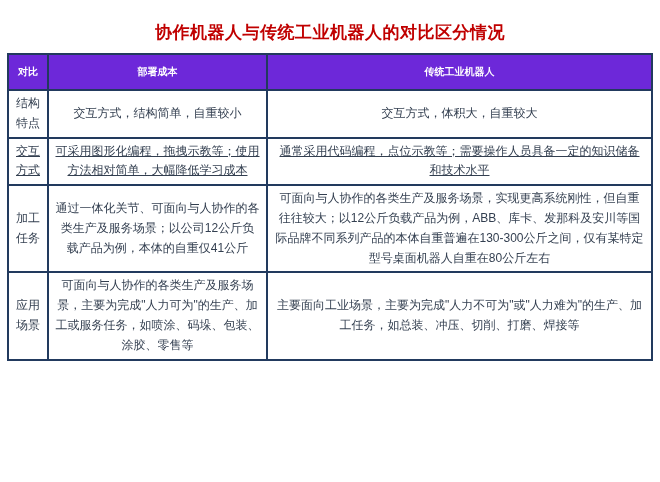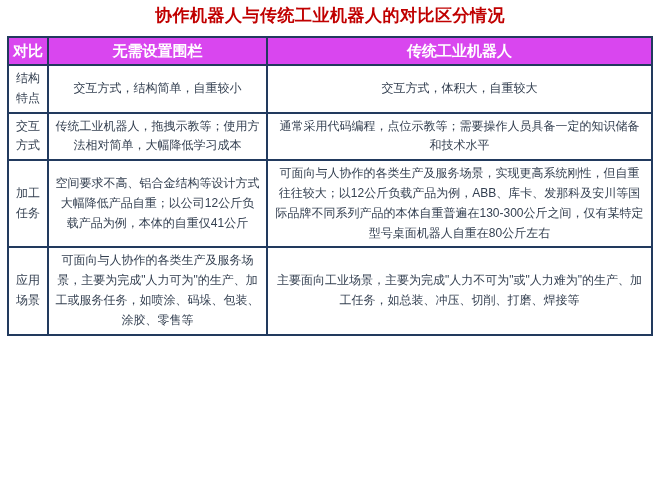--- a/index.html
+++ b/index.html
@@ -13,60 +13,60 @@
     height: 482px;
     background: #ffffff;
     box-sizing: border-box;
     overflow: hidden;
   }
   .chart-title {
     text-align: center;
     color: #c00000;
     font-size: 17px;
     font-weight: bold;
-    padding-top: 4px;
+    padding-top: 21px;
     margin: 0 0 9px 0;
     letter-spacing: 0.5px;
   }
   table.cmp {
     width: 646px;
     margin: 0 auto;
     border-collapse: collapse;
     table-layout: fixed;
   }
   table.cmp th, table.cmp td {
     border: 2px solid #223a5e;
     text-align: center;
     vertical-align: middle;
     padding: 3px 6px;
     box-sizing: border-box;
     word-break: break-all;
   }
   table.cmp th {
-    background: #d946ef;
+    background: #6d28d9;
     color: #ffffff;
-    font-size: 15px;
+    font-size: 10px;
     font-weight: bold;
     height: 28px;
-    padding: 2px 4px;
+    padding: 10px 4px;
   }
   table.cmp td {
     color: #333f50;
     font-size: 12px;
     line-height: 1.65;
   }
   td.rowlabel {
     padding: 3px 2px;
     font-weight: normal;
   }
   col.c-label { width: 40px; }
   col.c-cobot { width: 219px; }
   col.c-trad  { width: auto; }
   tr.r1 td { height: 46px; }
-  tr.r2 td { height: 36px; }
+  tr.r2 td { height: 36px; text-decoration: underline; }
   tr.r3 td { height: 46px; }
   tr.r4 td { height: 42px; }
   tr.r5 td { height: 85px; }
   tr.r6 td { height: 55px; }
   tr.r7 td { height: 83px; }
 </style>
 </head>
 <body>
 
 <div class="page">
@@ -74,38 +74,38 @@
 
   <table class="cmp">
     <colgroup>
       <col class="c-label">
       <col class="c-cobot">
       <col class="c-trad">
     </colgroup>
     <thead>
       <tr>
         <th>对比</th>
-        <th>无需设置围栏</th>
+        <th>部署成本</th>
         <th>传统工业机器人</th>
       </tr>
     </thead>
     <tbody>
       <tr class="r1">
         <td class="rowlabel">结构特点</td>
         <td>交互方式，结构简单，自重较小</td>
         <td>交互方式，体积大，自重较大</td>
       </tr>
       <tr class="r2">
         <td class="rowlabel">交互方式</td>
-        <td>传统工业机器人，拖拽示教等；使用方法相对简单，大幅降低学习成本</td>
+        <td>可采用图形化编程，拖拽示教等；使用方法相对简单，大幅降低学习成本</td>
         <td>通常采用代码编程，点位示教等；需要操作人员具备一定的知识储备和技术水平</td>
       </tr>
       <tr class="r5">
         <td class="rowlabel">加工任务</td>
-        <td>空间要求不高、铝合金结构等设计方式大幅降低产品自重；以公司12公斤负载产品为例，本体的自重仅41公斤</td>
+        <td>通过一体化关节、可面向与人协作的各类生产及服务场景；以公司12公斤负载产品为例，本体的自重仅41公斤</td>
         <td>可面向与人协作的各类生产及服务场景，实现更高系统刚性，但自重往往较大；以12公斤负载产品为例，ABB、库卡、发那科及安川等国际品牌不同系列产品的本体自重普遍在130-300公斤之间，仅有某特定型号桌面机器人自重在80公斤左右</td>
       </tr>
       <tr class="r7">
         <td class="rowlabel">应用场景</td>
         <td>可面向与人协作的各类生产及服务场景，主要为完成"人力可为"的生产、加工或服务任务，如喷涂、码垛、包装、涂胶、零售等</td>
         <td>主要面向工业场景，主要为完成"人力不可为"或"人力难为"的生产、加工任务，如总装、冲压、切削、打磨、焊接等</td>
       </tr>
     </tbody>
   </table>
 </div>

